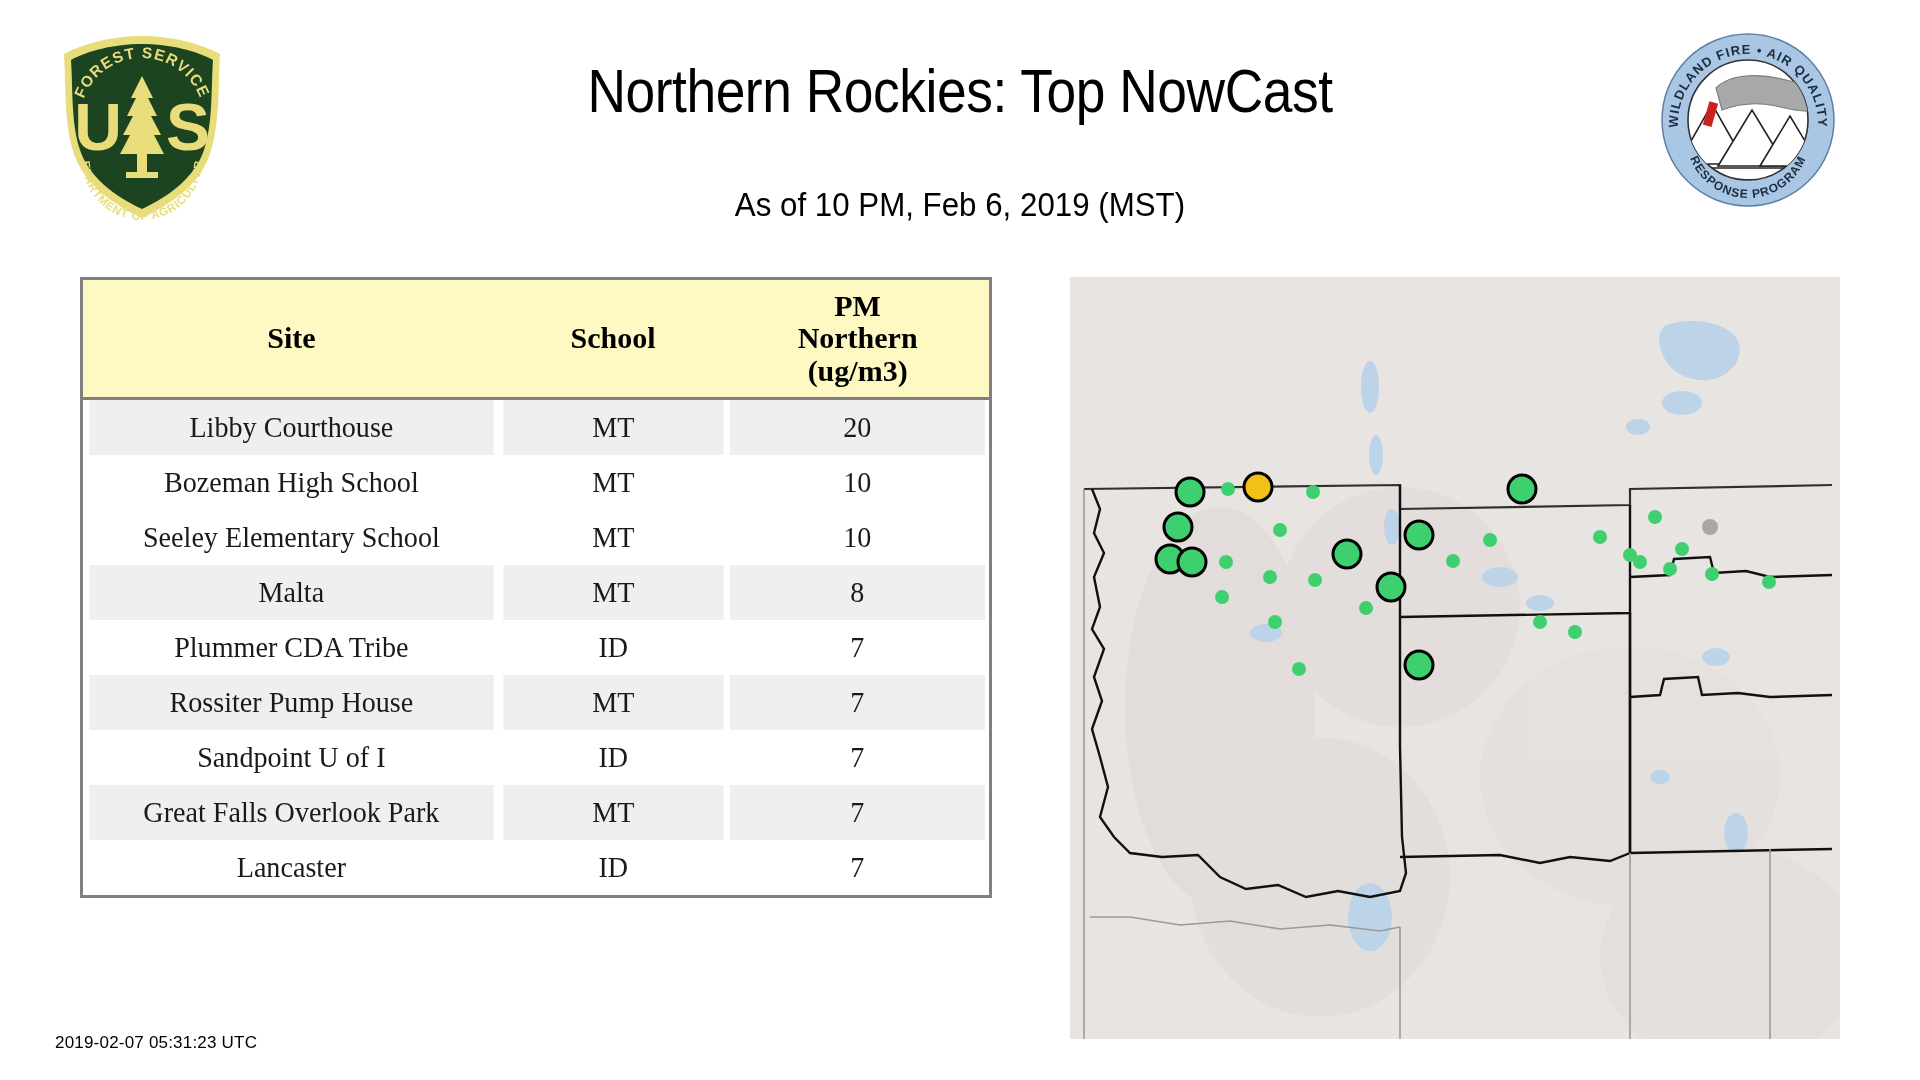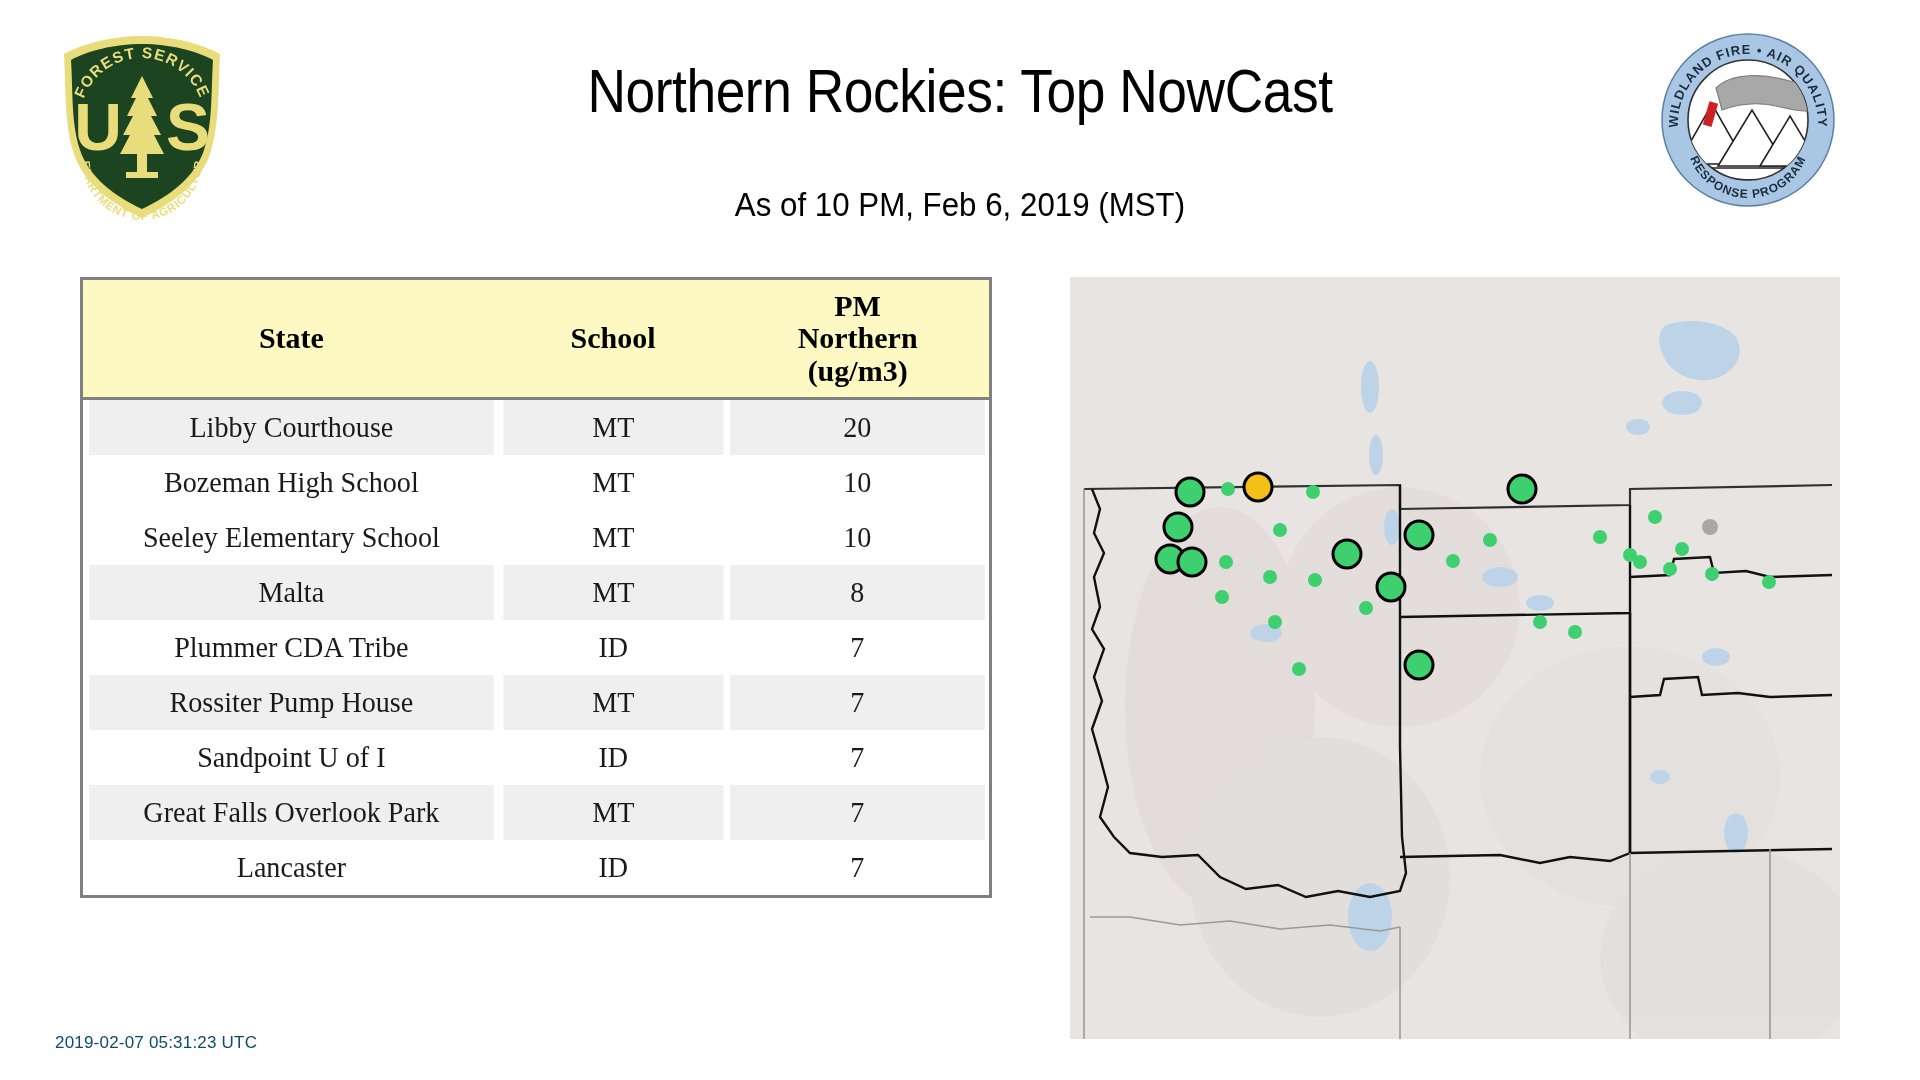--- a/index.html
+++ b/index.html
@@ -130,21 +130,21 @@
 
   .map-svg { display: block; width: 770px; height: 762px; }
 
   
   .timestamp {
     position: absolute;
     left: 55px;
     top: 1033px;
     font-family: "Liberation Sans", sans-serif;
     font-size: 17px;
-    color: #0c4a6e;
+    color: #000000;
     letter-spacing: 0.2px;
     white-space: nowrap;
   }
 </style>
 </head>
 <body>
 
 <div id="page">
 
   <div class="usfs-logo">
@@ -207,21 +207,21 @@
       <text font-family="Liberation Sans, sans-serif" font-size="12" font-weight="bold" fill="#1b2c3d" letter-spacing="1">
         <textPath href="#wfBot" startOffset="50%" text-anchor="middle">RESPONSE PROGRAM</textPath>
       </text>
     </svg>
   </div>
 
   <div class="table-wrap">
     <table class="data">
       <thead>
         <tr>
-          <th class="h-site">State</th>
+          <th class="h-site">Site</th>
           <th class="h-state">School</th>
           <th class="h-value">
             <span class="hdr-multiline">PM</span>
             <span class="hdr-multiline">Northern</span>
             <span class="hdr-multiline">(ug/m3)</span>
           </th>
         </tr>
       </thead>
       <tbody>
         <tr class="odd">

